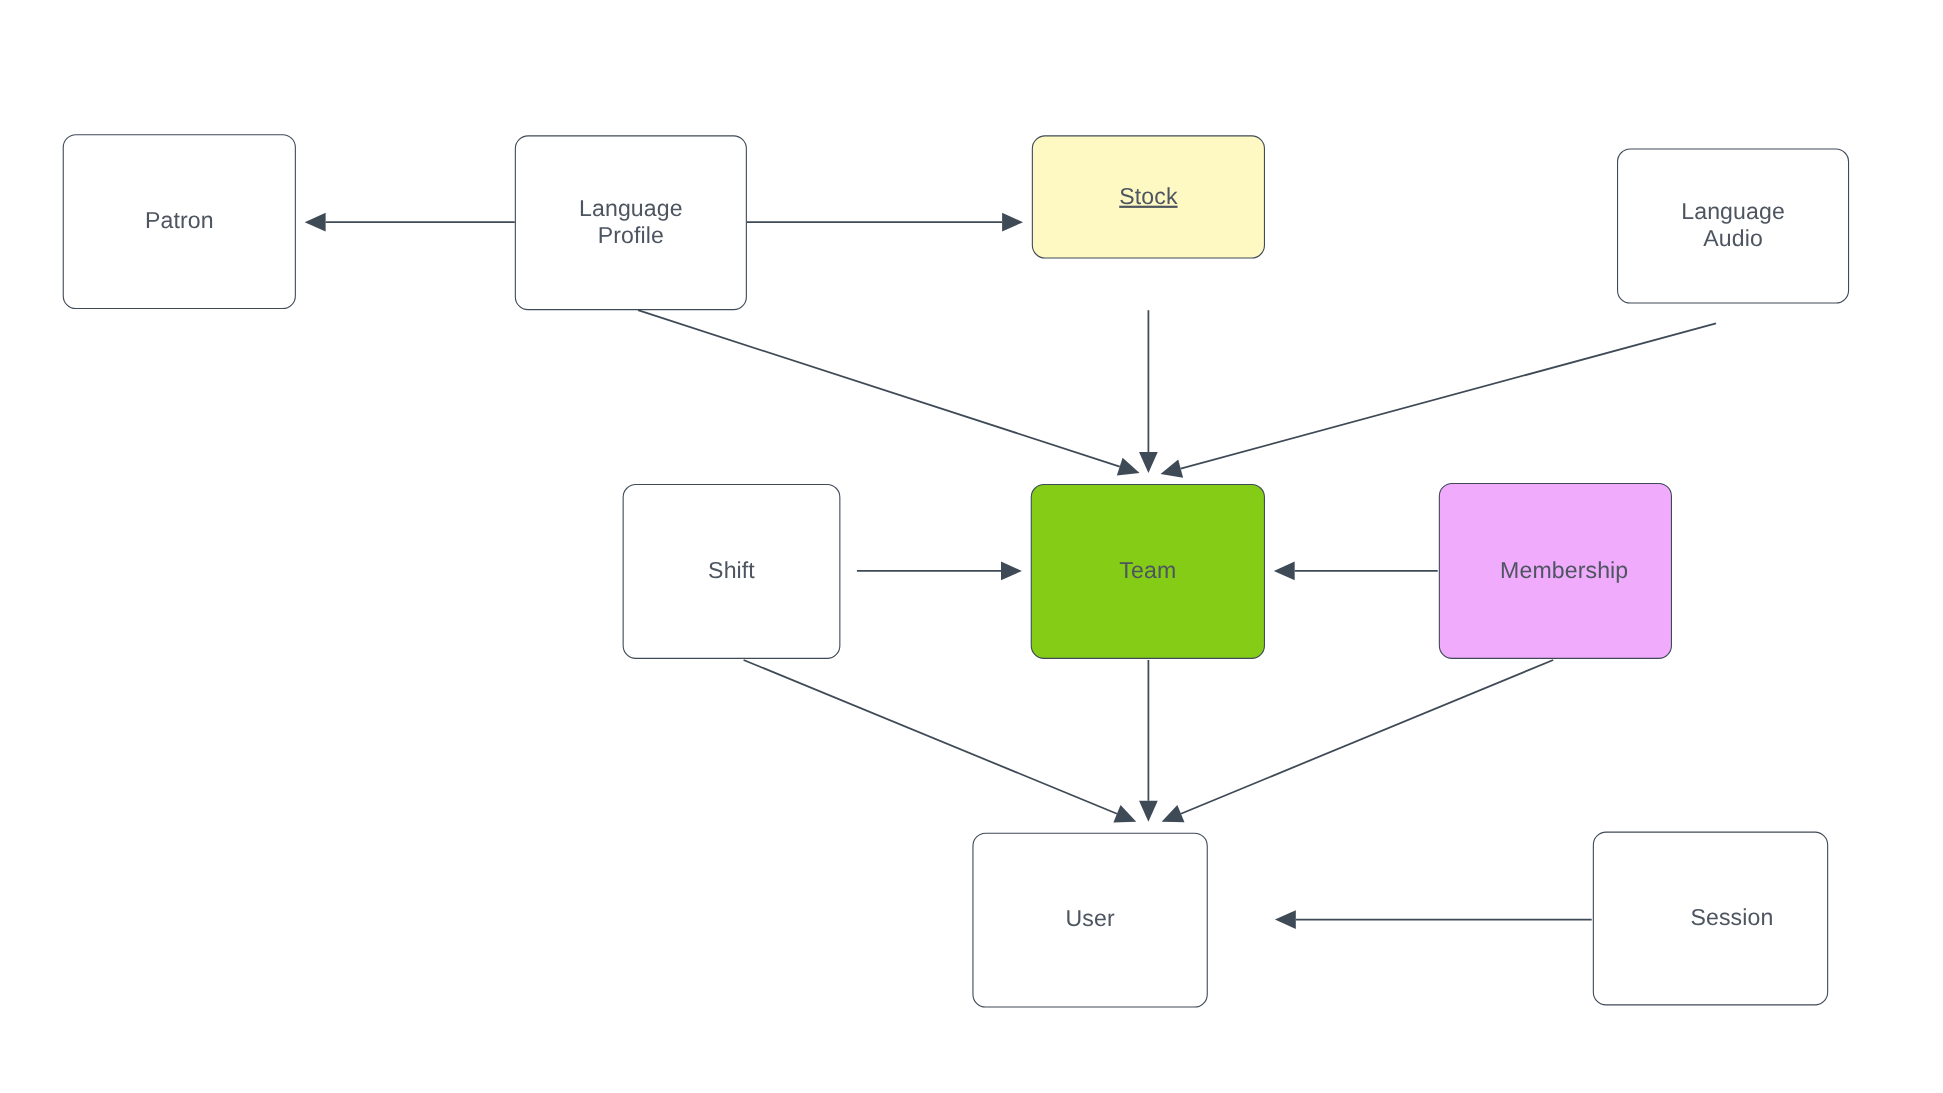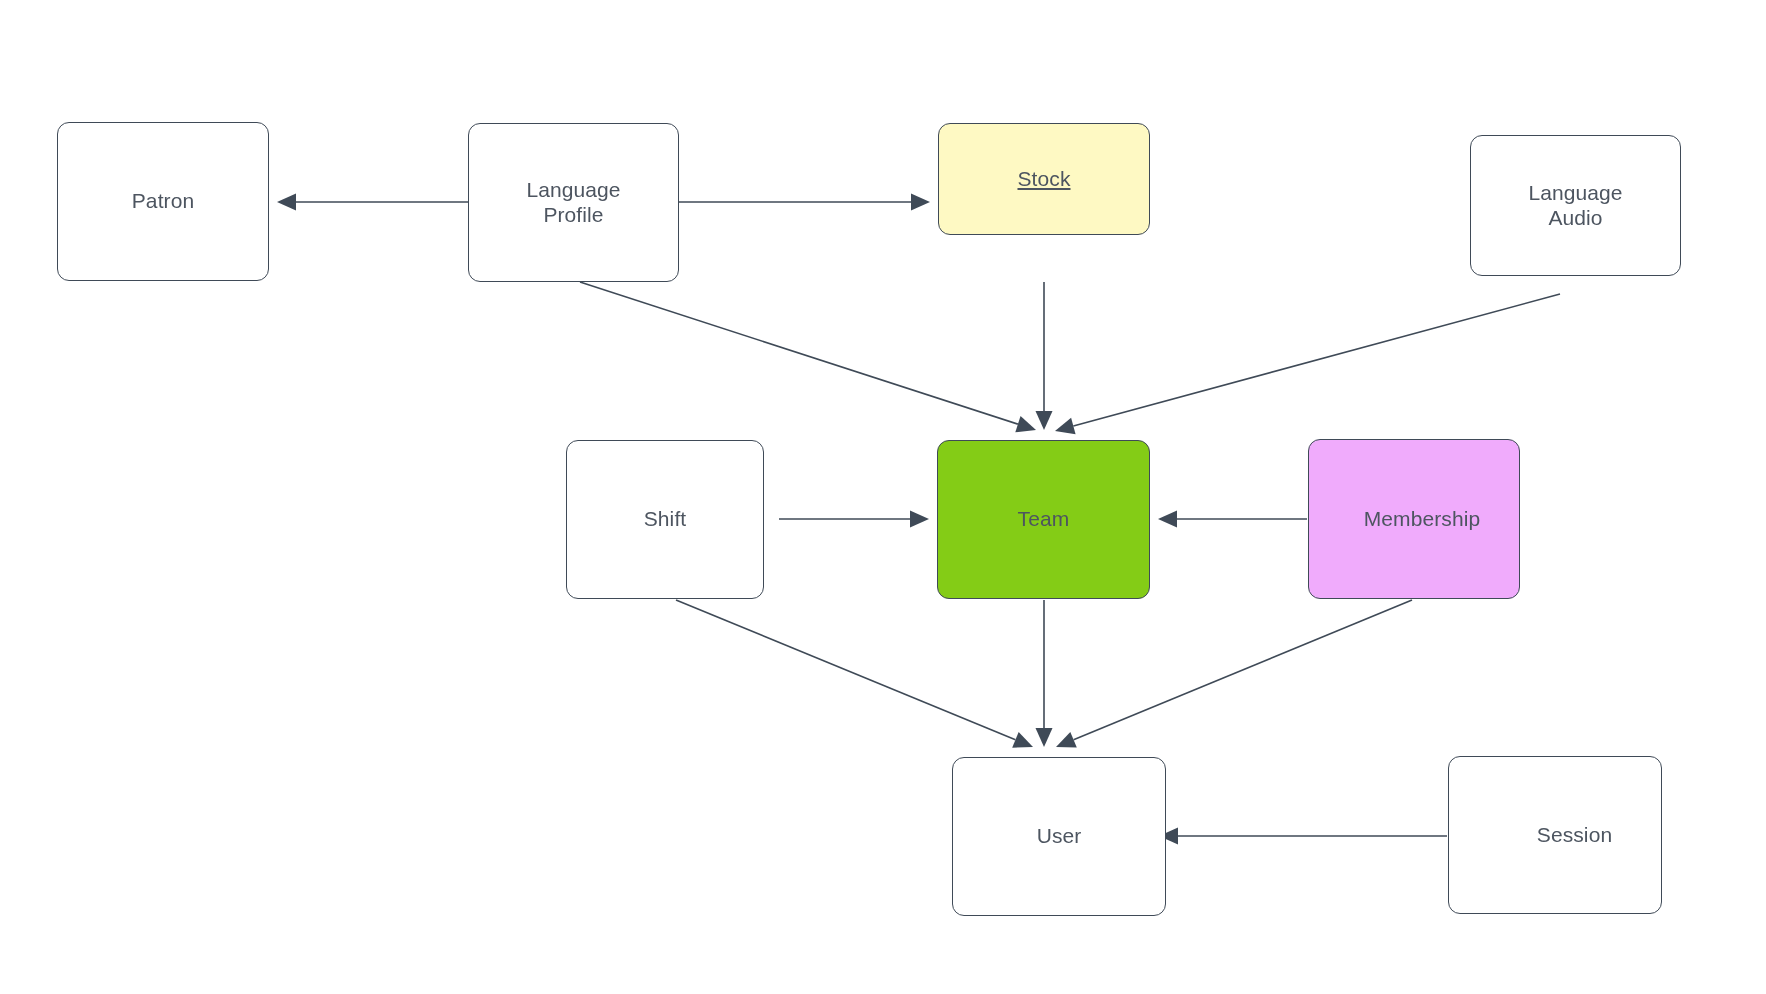--- a/index.html
+++ b/index.html
@@ -126,21 +126,21 @@
   </div>
 
   <div class="node" style="left: 937px; top: 440px; width: 213px; height: 159px; background: #84cc16; border-color: rgb(63, 74, 87); color: rgb(77, 85, 96);">
     <span class="node-label">Team</span>
   </div>
 
   <div class="node" style="left: 1308px; top: 439px; width: 212px; height: 160px; background: #f0abfc; border-color: rgb(63, 74, 87); color: rgb(77, 85, 96); padding-left: 24px;">
     <span class="node-label">Membership</span>
   </div>
 
-  <div class="node" style="left: 952px; top: 757px; width: 214px; height: 159px; background: rgb(255, 255, 255); border-color: rgb(63, 74, 87); color: rgb(77, 85, 96);">
+  <div class="node" style="left: 884px; top: 757px; width: 214px; height: 159px; background: rgb(255, 255, 255); border-color: rgb(63, 74, 87); color: rgb(77, 85, 96);">
     <span class="node-label">User</span>
   </div>
 
   <div class="node" style="left: 1448px; top: 756px; width: 214px; height: 158px; background: rgb(255, 255, 255); border-color: rgb(63, 74, 87); color: rgb(77, 85, 96); padding-left: 47px;">
     <span class="node-label">Session</span>
   </div>
 
 </div>
 
 </body></html>

